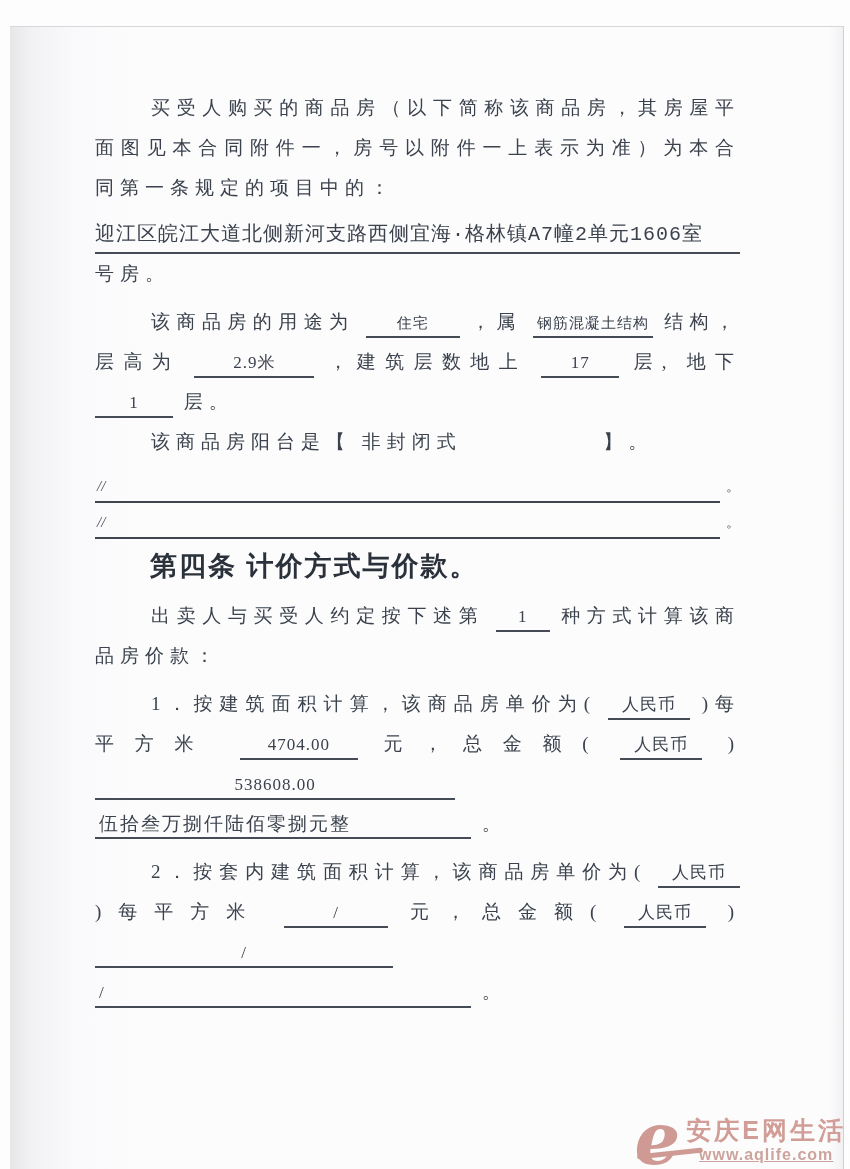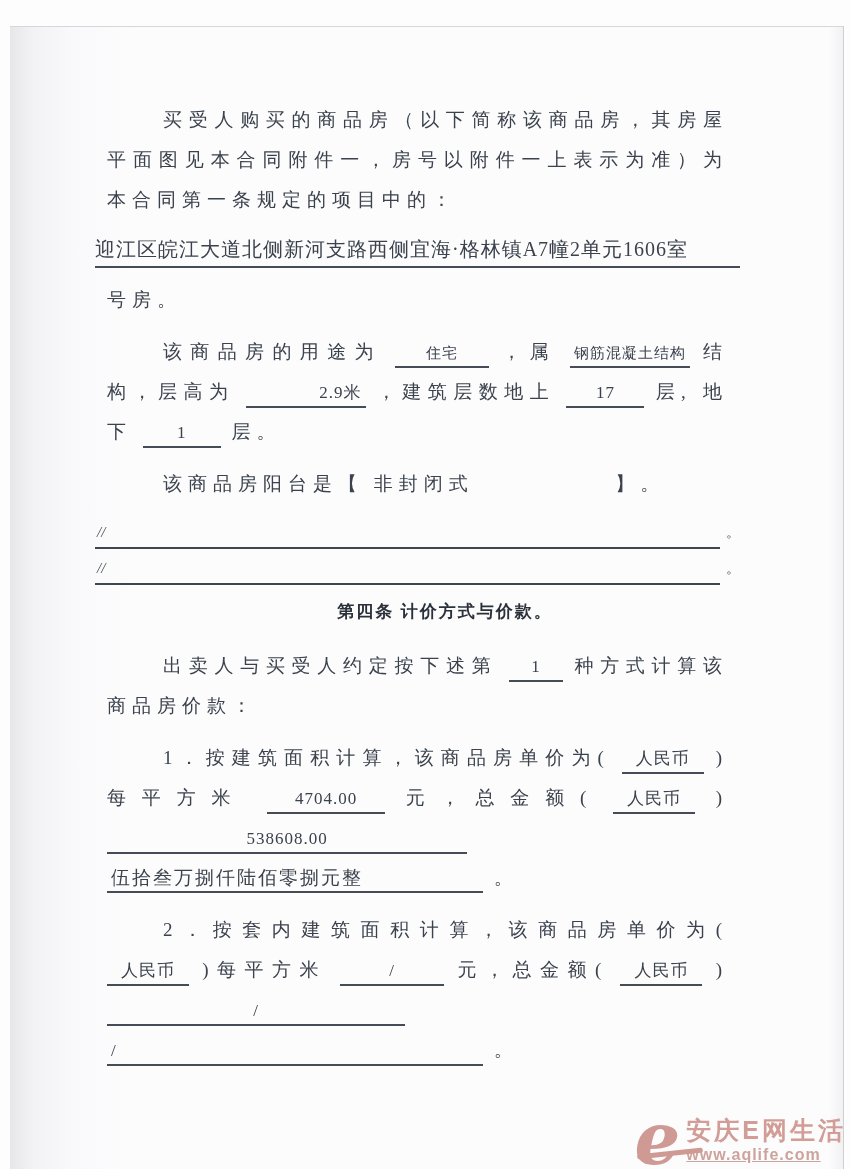--- a/index.html
+++ b/index.html
@@ -5,59 +5,59 @@
   html,body{margin:0;padding:0;background:#ffffff;}
   .scan{position:relative;width:850px;height:1169px;background:#fdfdfe;overflow:hidden;
         font-family:"Liberation Serif","DejaVu Serif",serif;color:#3b424d;}
   
   .paper{position:absolute;left:10px;top:26px;right:6px;bottom:0;
          background:
            linear-gradient(270deg,#f1f1f3 0px,rgba(250,250,251,0) 14px),
            linear-gradient(90deg,#e7e7ea 0px,#f2f2f4 22px,#f9f9fb 62px,#fcfcfd 120px);
          border-top:1px solid #d7d7d9;border-right:1px solid #d0d0d3;}
   .content{position:absolute;left:95px;top:88px;width:645px;}
-  p{margin:12px;font-size:19px;line-height:40px;letter-spacing:6px;text-align:justify;}
+  p{margin:0;font-size:19px;line-height:40px;letter-spacing:6px;text-align:justify;}
   .indent{text-indent:56px;}
   .fill{display:inline-block;line-height:26px;padding:0 4px;border-bottom:2px solid #454c56;
         text-align:center;letter-spacing:1px;text-indent:0;}
   .fill.sm{font-size:15px;}
   .fill.num{font-size:17px;}
-  .addr-row{margin-top:2px;}
+  .addr-row{margin-top:10px;font-family:Liberation Mono, monospace;}
   .addr{display:block;border-bottom:2px solid #454c56;font-size:20px;letter-spacing:1px;
         line-height:34px;text-align:left;}
   .w-usage{min-width:86px;}
   .w-struct{min-width:112px;}
-  .w-height{min-width:112px;text-align:right;}
+  .w-height{min-width:112px;text-align:center;}
   .w-floors{min-width:70px;}
   .w-total{min-width:80px;}
   .w-inner{min-width:96px;}
   .w-shared{min-width:90px;}
   .w-method{min-width:46px;}
   .w-cur{min-width:74px;}
   .w-unit{min-width:110px;}
   .w-amount{min-width:352px;}
   .w-caps{min-width:368px;text-align:left;letter-spacing:2px;}
   .w-im2unit{min-width:96px;}
   .w-im2amt{min-width:290px;}
   .w-im2caps{min-width:368px;text-align:left;}
   .slash-line{display:flex;align-items:baseline;line-height:34px;margin-top:2px;}
   .slash-fill{flex:1;border-bottom:2px solid #3f4650;font-style:italic;font-size:15px;
               color:#4a515b;padding-left:2px;line-height:30px;}
   .slash-period{font-size:14px;padding-left:6px;}
   .heading{font-family:"Liberation Sans","DejaVu Sans",sans-serif;font-weight:bold;
-           font-size:17px;color:#2b313a;letter-spacing:2px;padding-left:55px;
-           line-height:44px;margin-top:4px;text-align:center;}
+           font-size:27px;color:#2b313a;letter-spacing:2px;padding-left:55px;
+           line-height:44px;margin-top:4px;text-align:left;}
   .gap{margin-top:8px;}
   
   .wm{position:absolute;right:4px;bottom:4px;display:flex;align-items:flex-end;opacity:.88;}
   .wm-e{position:relative;font-family:"DejaVu Serif",serif;font-style:italic;font-weight:bold;
         font-size:72px;line-height:.72;color:#c98d85;margin-right:6px;}
   .wm-e::after{content:"";position:absolute;left:2px;bottom:9px;width:66px;height:5px;
         background:#c98d85;border-radius:3px;transform:rotate(-6deg);}
-  .wm-col{display:flex;flex-direction:column;align-items:flex-start;}
+  .wm-col{display:flex;flex-direction:column;align-items:center;}
   .wm-title{font-family:"Liberation Sans","DejaVu Sans",sans-serif;font-weight:bold;
         font-size:25px;color:#cd918a;letter-spacing:3px;line-height:30px;}
   .wm-url{font-family:"Liberation Sans","DejaVu Sans",sans-serif;font-weight:bold;
         font-size:16px;color:#c69790;letter-spacing:1px;line-height:20px;text-decoration:underline;}
 </style>
 </head>
 <body>
 
 <div class="scan">
   <div class="paper"></div>

